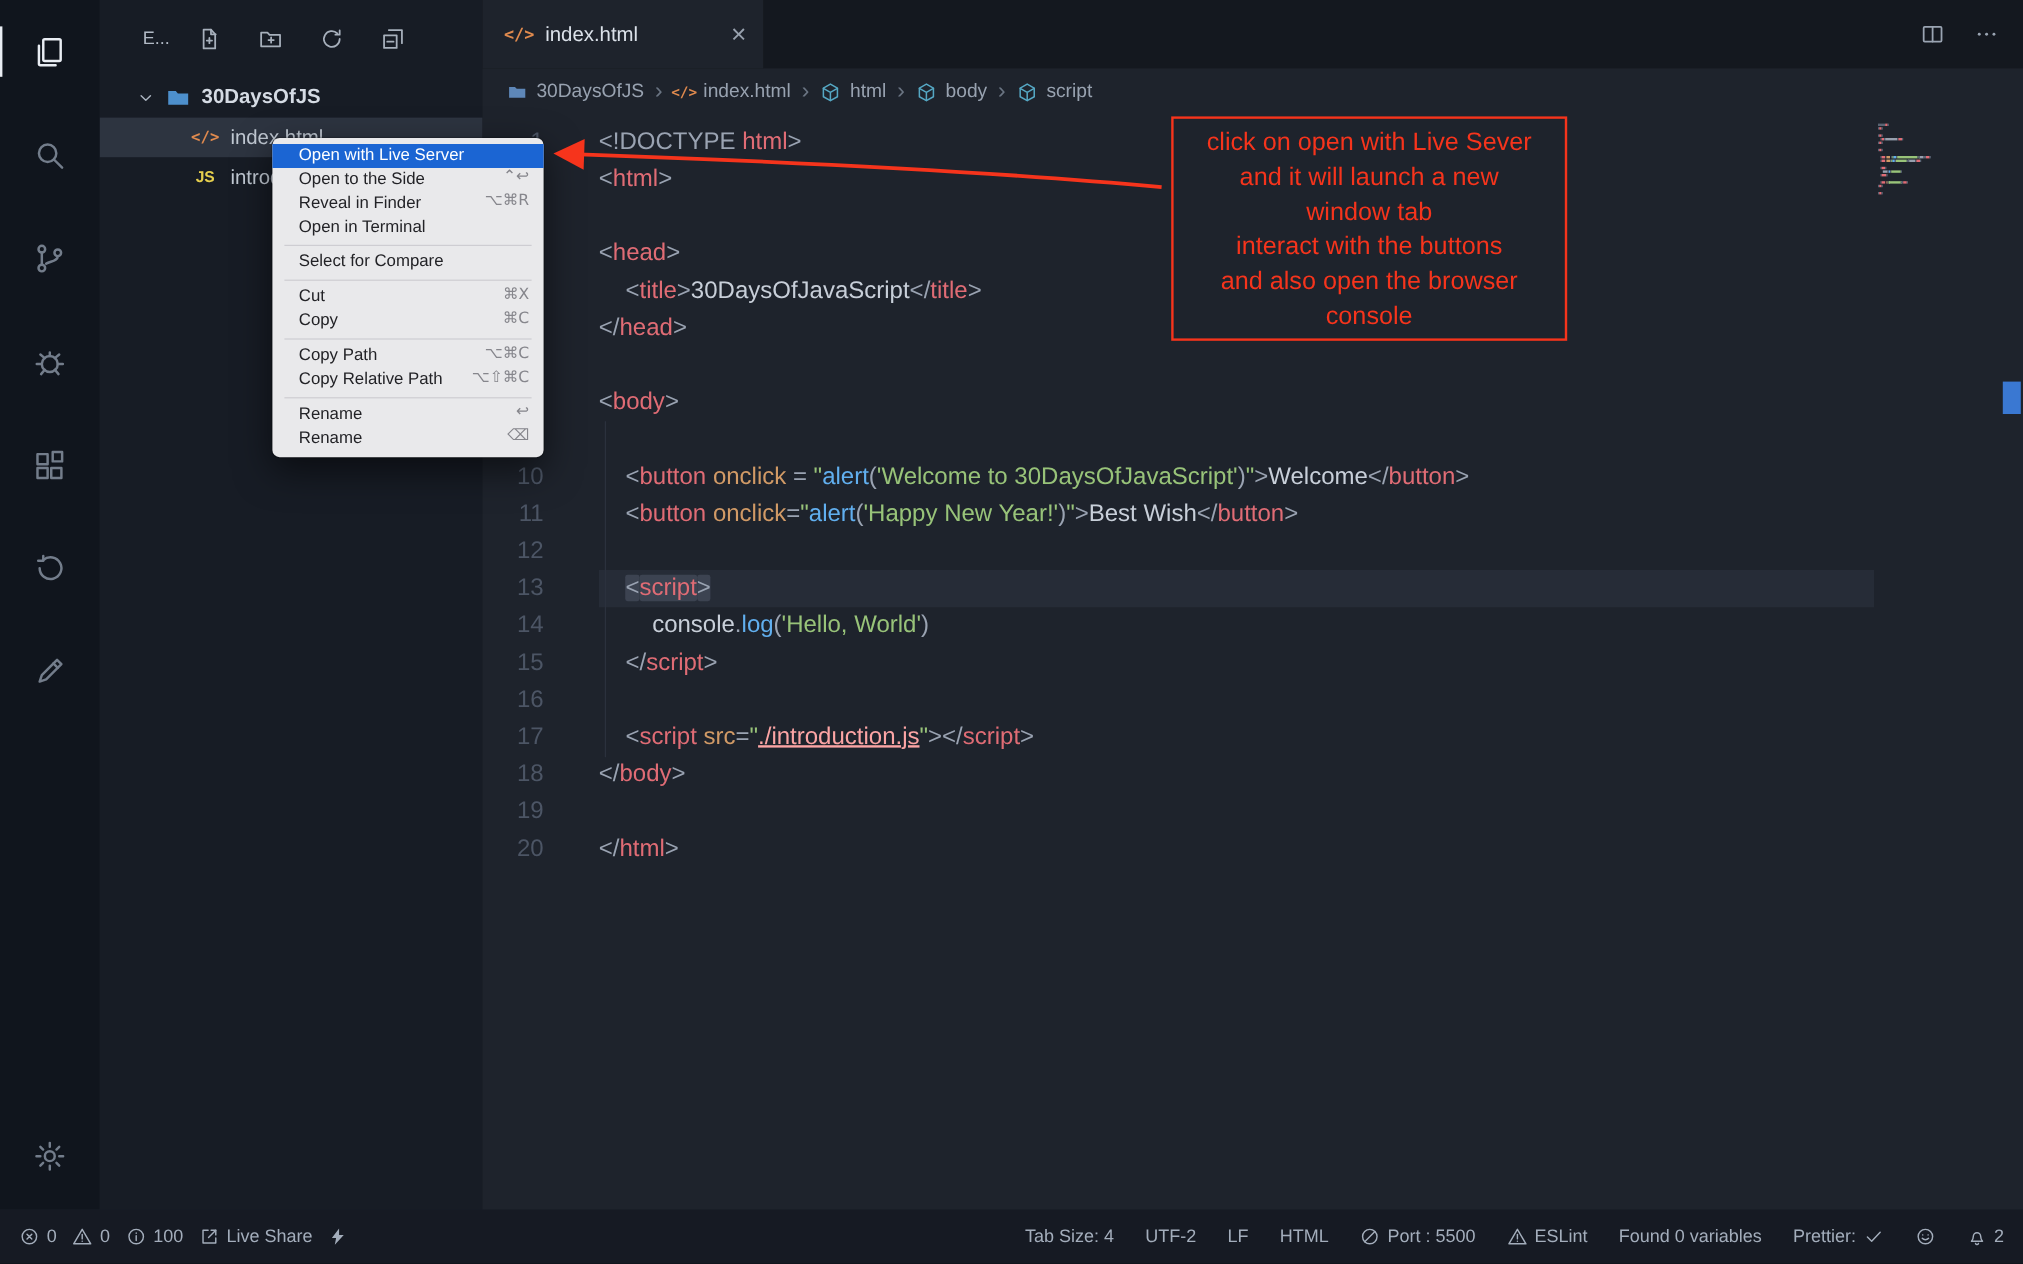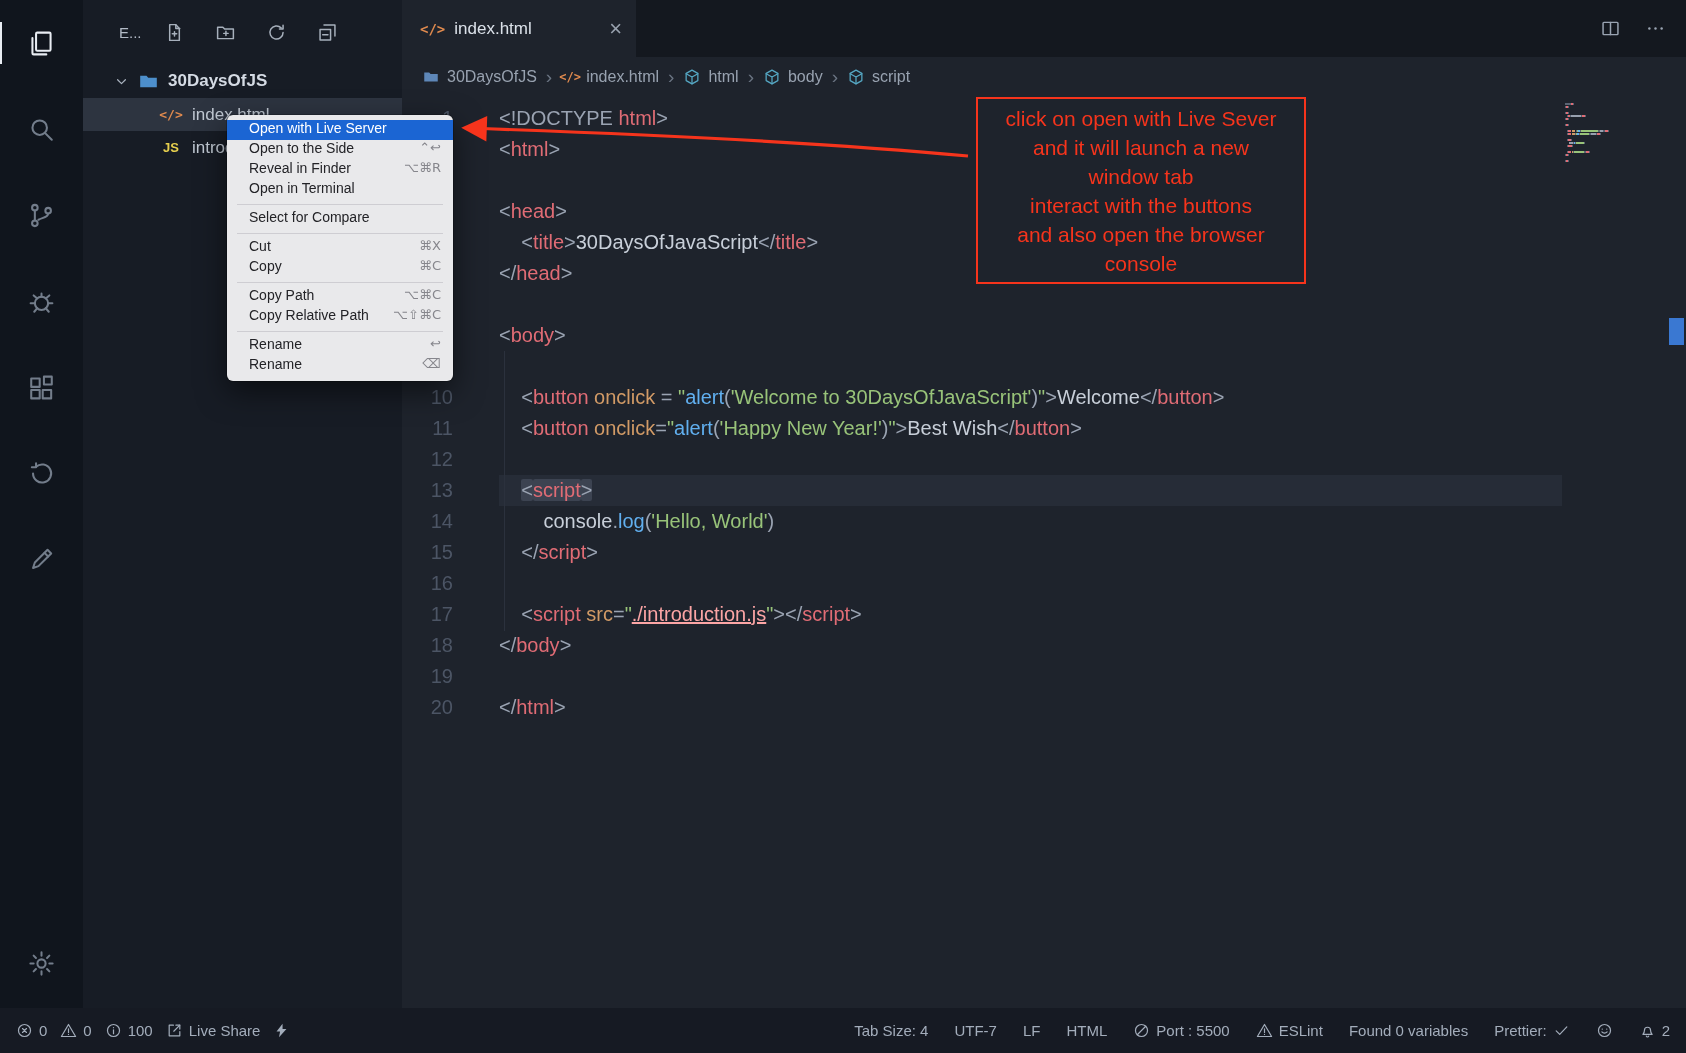--- a/index.html
+++ b/index.html
@@ -599,21 +599,21 @@
               <path d="M13.5 2.5L5 13.5h5L8.5 21.5 19 10h-5.5z" fill="currentColor" stroke="none"></path>
             </svg>
           </span>
         </div>
       </div>
     <div class="sb-right" id="sb-right">
         <div class="sb-item">
           <span class="sb-label">Tab Size: 4</span>
         </div>
         <div class="sb-item">
-          <span class="sb-label">UTF-7</span>
+          <span class="sb-label">UTF-2</span>
         </div>
         <div class="sb-item">
           <span class="sb-label">LF</span>
         </div>
         <div class="sb-item">
           <span class="sb-label">HTML</span>
         </div>
         <div class="sb-item">
           <span class="sb-icon" data-icon="slash-circle">
             <svg viewBox="0 0 24 24" fill="none" stroke="currentColor" stroke-width="1.7" stroke-linecap="round" stroke-linejoin="round">

